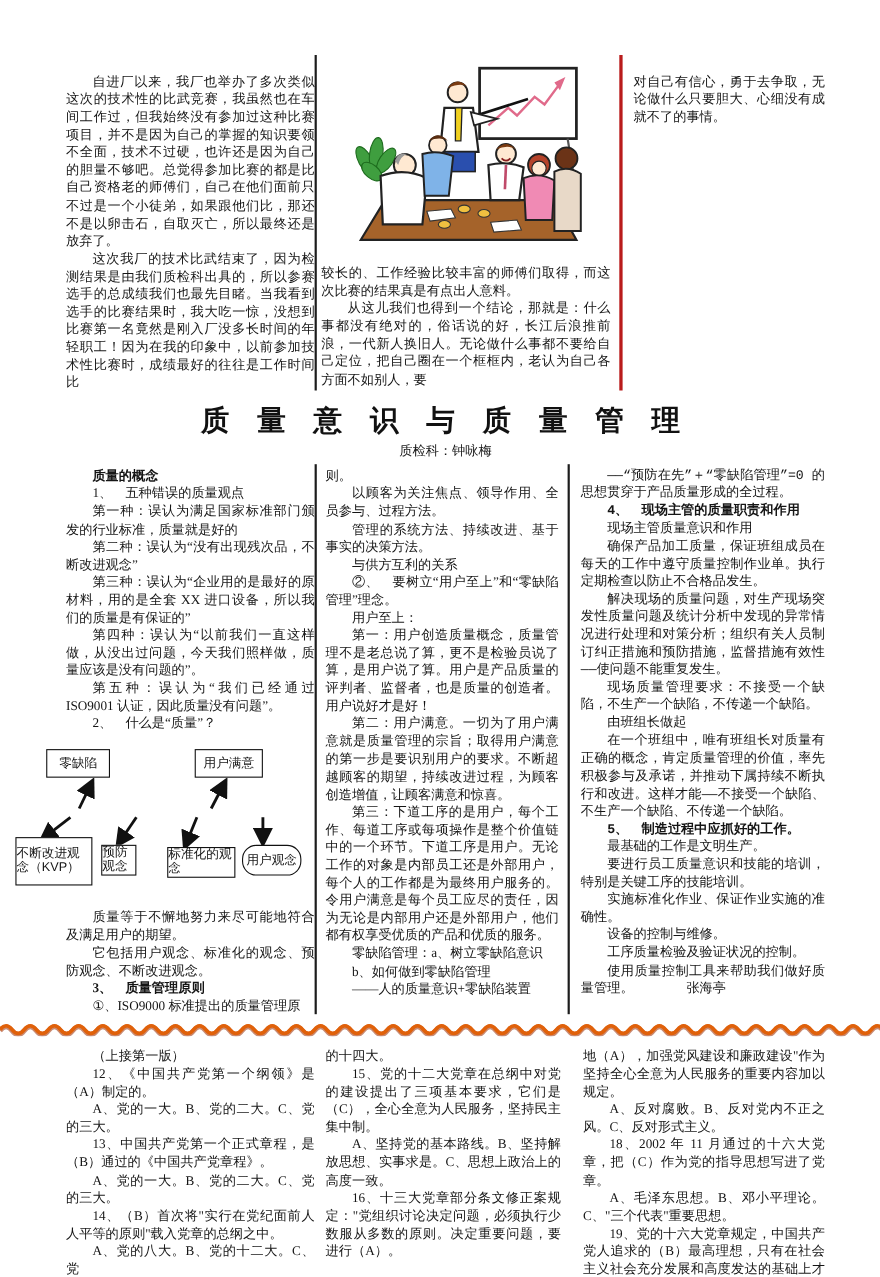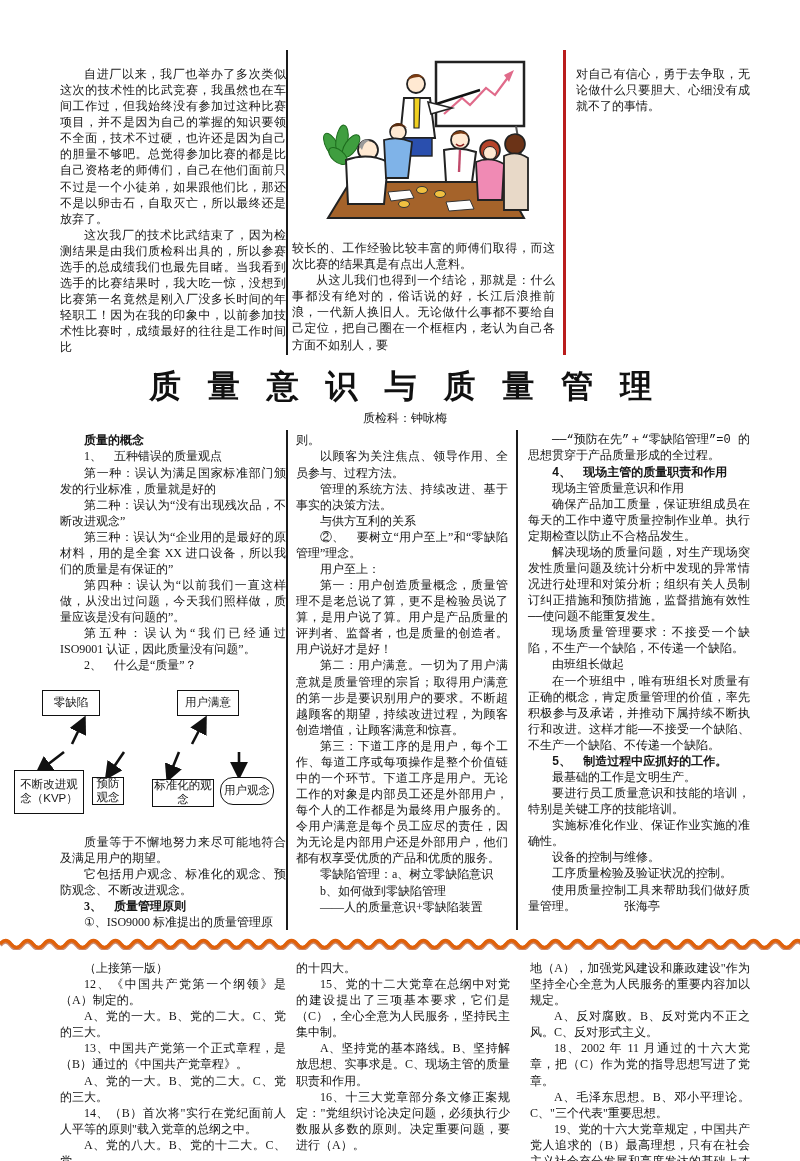--- a/index.html
+++ b/index.html
@@ -16,36 +16,36 @@
 
   
   .top-section{display:flex;align-items:stretch;}
   .top-a{width:226px;box-sizing:border-box;padding-top:16px;}
   .top-b{width:280px;box-sizing:border-box;border-left:2px solid #1c1c1c;border-right:3px solid #b91c1c;padding:4px 8px 0 4px;}
   .top-c{flex:1;box-sizing:border-box;padding:16px 0 0 10px;}
   .cartoon-wrap{width:212px;margin:0 auto 6px auto;}
 
   
   .title{
-    text-align:center;font-size:32px;font-weight:bold;letter-spacing:9px;
+    text-align:center;font-size:26px;font-weight:bold;letter-spacing:9px;
     margin:10px 0 2px 0;font-family:"Liberation Sans","DejaVu Sans",sans-serif;color:#111;
   }
   .byline{text-align:center;font-size:12px;margin:0 0 4px 0;}
 
   
   .main-section{display:flex;align-items:stretch;}
   .main-a{width:226px;box-sizing:border-box;padding-top:2px;}
   .main-b{width:232px;box-sizing:border-box;border-left:2px solid #1c1c1c;border-right:2px solid #1c1c1c;padding:2px 8px 0 8px;}
   .main-c{flex:1;box-sizing:border-box;padding:2px 0 0 10px;font-family:Liberation Mono, monospace;}
 
   
   .diagram{position:relative;width:262px;height:148px;margin:8px 0 4px -46px;font-family:"Liberation Sans","DejaVu Sans",sans-serif;}
   .dbox{
     position:absolute;border:1.5px solid #111;background:#fff;box-sizing:border-box;
-    display:flex;align-items:center;justify-content:center;text-align:center;
+    display:flex;align-items:center;justify-content:center;
     font-size:11.5px;line-height:1.15;padding:1px 0;
   }
   .dbox.b-zero{left:28px;top:8px;width:58px;height:26px;}
   .dbox.b-usersat{left:163px;top:8px;width:62px;height:26px;}
   .dbox.b-kvp{left:0px;top:88px;width:70px;height:44px;}
   .dbox.b-prev{left:78px;top:95px;width:32px;height:28px;font-family:Liberation Serif, serif;}
   .dbox.b-std{left:138px;top:97px;width:62px;height:28px;}
   .dbox.b-userc{left:206px;top:95px;width:54px;height:28px;border-radius:13px;}
   .dformula{position:absolute;left:14px;top:50px;white-space:nowrap;font-size:11.5px;}
   .dformula .u{text-decoration:underline;text-underline-offset:2px;}
@@ -239,21 +239,21 @@
         <p class="para indent">12、《中国共产党第一个纲领》是（A）制定的。</p>
         <p class="para indent">A、党的一大。B、党的二大。C、党的三大。</p>
         <p class="para indent">13、中国共产党第一个正式章程，是（B）通过的《中国共产党章程》。</p>
         <p class="para indent">A、党的一大。B、党的二大。C、党的三大。</p>
         <p class="para indent">14、（B）首次将"实行在党纪面前人人平等的原则"载入党章的总纲之中。</p>
         <p class="para indent">A、党的八大。B、党的十二大。C、党</p>
       </div>
     <div class="bot-b">
         <p class="para flush">的十四大。</p>
         <p class="para indent">15、党的十二大党章在总纲中对党的建设提出了三项基本要求，它们是（C），全心全意为人民服务，坚持民主集中制。</p>
-        <p class="para indent">A、坚持党的基本路线。B、坚持解放思想、实事求是。C、现场主管的质量职责和作用。</p>
+        <p class="para indent">A、坚持党的基本路线。B、坚持解放思想、实事求是。C、思想上政治上的高度一致。</p>
         <p class="para indent">16、十三大党章部分条文修正案规定："党组织讨论决定问题，必须执行少数服从多数的原则。决定重要问题，要进行（A）。</p>
       </div>
     <div class="bot-c">
         <p class="para flush">地（A），加强党风建设和廉政建设"作为坚持全心全意为人民服务的重要内容加以规定。</p>
         <p class="para indent">A、反对腐败。B、反对党内不正之风。C、反对形式主义。</p>
         <p class="para indent">18、2002 年 11 月通过的十六大党章，把（C）作为党的指导思想写进了党章。</p>
         <p class="para indent">A、毛泽东思想。B、邓小平理论。C、"三个代表"重要思想。</p>
         <p class="para indent">19、党的十六大党章规定，中国共产党人追求的（B）最高理想，只有在社会主义社会充分发展和高度发达的基础上才能实</p>
       </div>
   </div>

